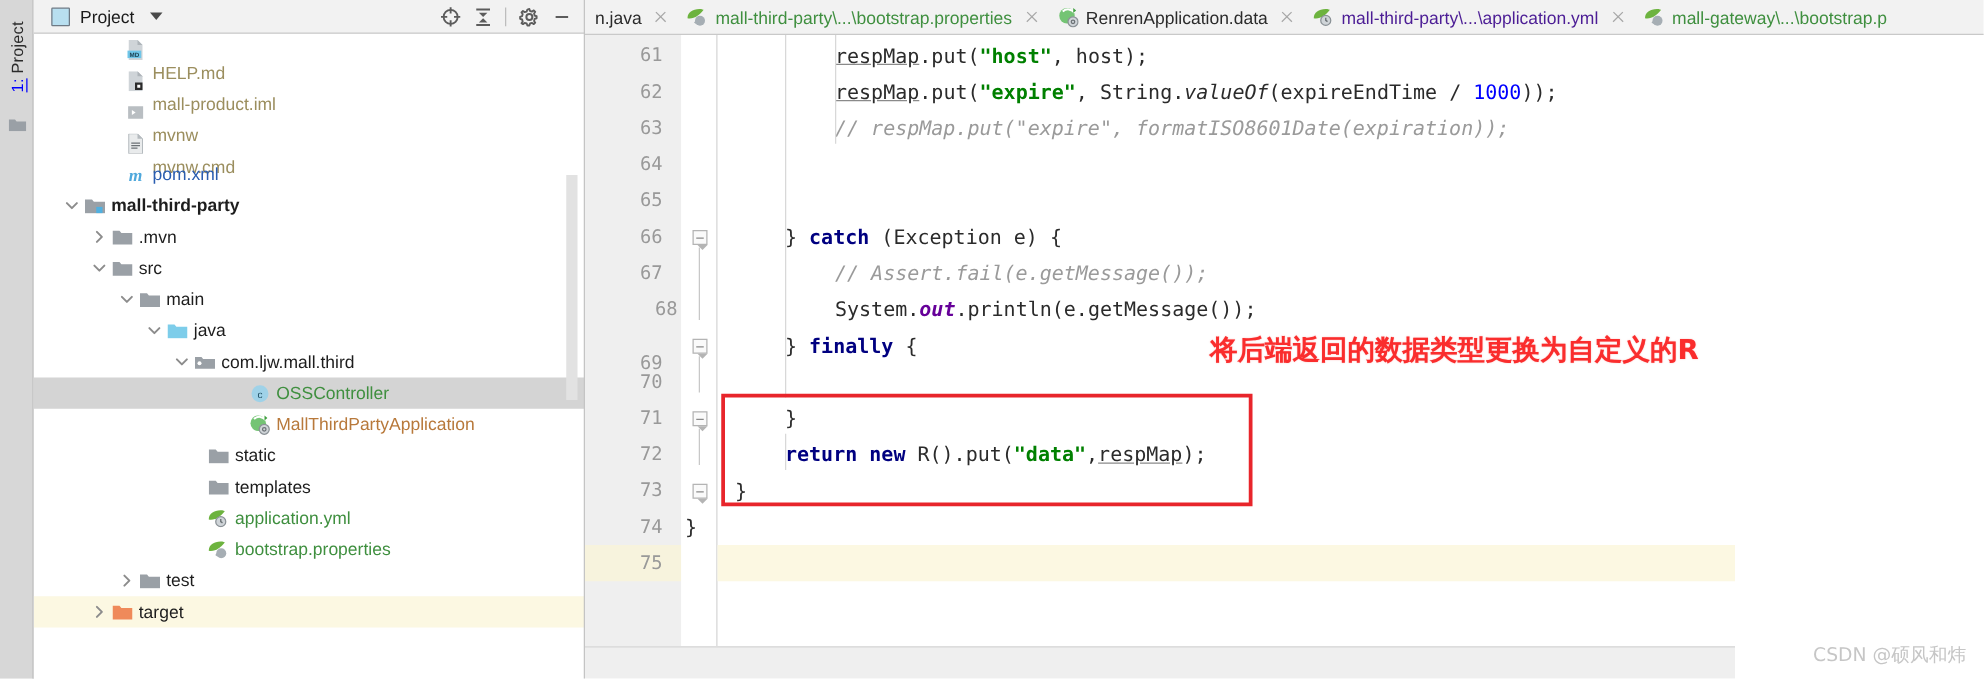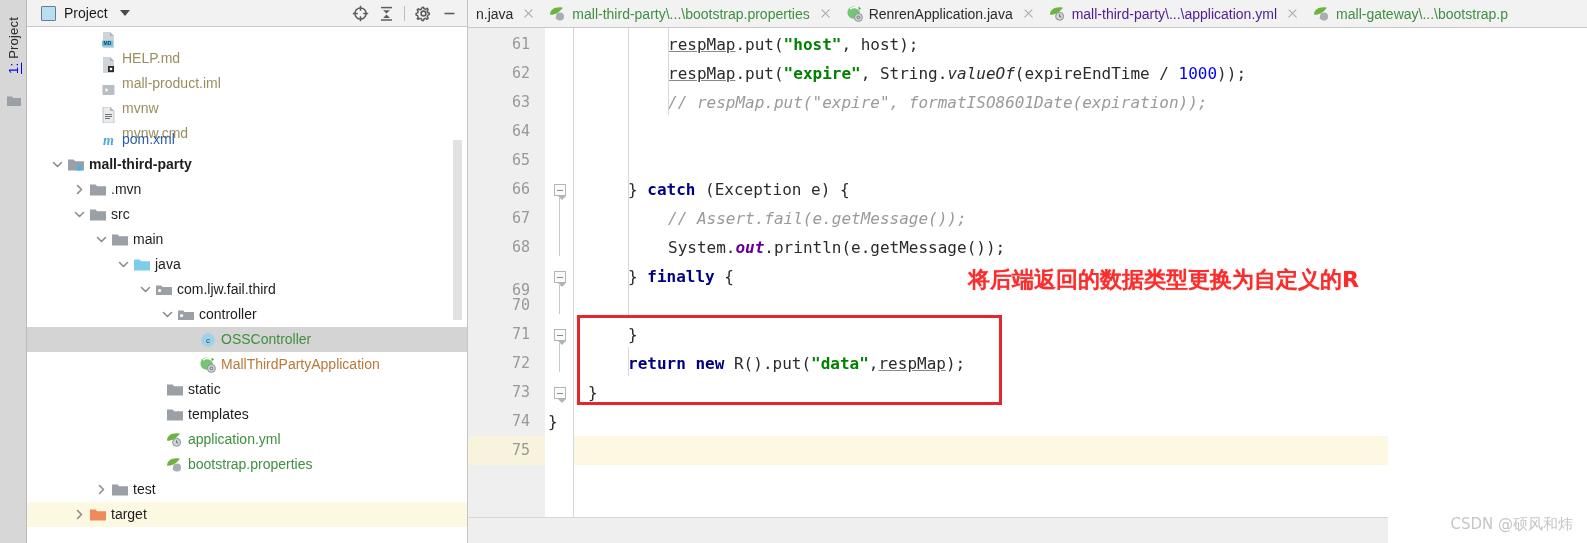--- a/index.html
+++ b/index.html
@@ -392,38 +392,21 @@
             </svg>
           </span>
           <span class="ticon">
             <span style="display: inline-flex;">
               <svg width="16" height="13" viewBox="0 0 16 13">
                 <path d="M0 2.5h5.2l1.3 1.6H16V12H0z" fill="#9aa0a6"></path>
                 <rect x="2" y="6" width="3.2" height="3.2" rx="1.6" fill="#fff"></rect>
               </svg>
             </span>
           </span>
-          <span class="tlabel c-dark">com.ljw.fail.third</span>
-        </div>
-        <div class="row">
-          <span style="flex: 0 0 132px; height: 25px;"></span>
-          <span class="arrow">
-            <svg width="11" height="11" viewBox="0 0 11 11">
-              <path d="M1.5 3.5L5.5 7.5 9.5 3.5" fill="none" stroke="#8c8c8c" stroke-width="1.6" stroke-linecap="round" stroke-linejoin="round"></path>
-            </svg>
-          </span>
-          <span class="ticon">
-            <span style="display: inline-flex;">
-              <svg width="16" height="13" viewBox="0 0 16 13">
-                <path d="M0 2.5h5.2l1.3 1.6H16V12H0z" fill="#9aa0a6"></path>
-                <rect x="2" y="6" width="3.2" height="3.2" rx="1.6" fill="#fff"></rect>
-              </svg>
-            </span>
-          </span>
-          <span class="tlabel c-dark">controller</span>
+          <span class="tlabel c-dark">com.ljw.mall.third</span>
         </div>
         <div class="row sel">
           <span style="flex: 0 0 154px; height: 25px;"></span>
           <span class="arrow"></span>
           <span class="ticon">
             <span style="display: inline-flex;">
               <svg width="16" height="16" viewBox="0 0 16 16">
                 <circle cx="8" cy="8" r="6.8" fill="#9fd2e8"></circle>
                 <text x="8" y="11" font-size="8" font-family="sans-serif" fill="#1b4a5e" text-anchor="middle">c</text>
               </svg>
@@ -562,21 +545,21 @@
           <span style="display: inline-flex;">
             <svg width="17" height="17" viewBox="0 0 17 17">
               <circle cx="7.6" cy="7.6" r="6.2" fill="#74c474"></circle>
               <path d="M4.2 4.2a6.2 6.2 0 019.4 1" stroke="#fff" stroke-width="1.6" fill="none"></path>
               <path d="M12.6 1.4l2.3 2-2.3 1.9z" fill="#3f9f3f"></path>
               <circle cx="12.4" cy="12.4" r="4" fill="#cfd4d8" stroke="#8a9196" stroke-width="1"></circle>
               <circle cx="12.4" cy="12.4" r="1.4" fill="none" stroke="#6c7276" stroke-width="1"></circle>
             </svg>
           </span>
         </span>
-        <span class="tname" style="color: rgb(43, 43, 43);">RenrenApplication.java</span>
+        <span class="tname" style="color: rgb(43, 43, 43);">RenrenApplication.data</span>
         <span class="tclose"></span>
       </div>
       <div class="etab">
         <span class="tabicon">
           <span style="display: inline-flex;">
             <svg width="17" height="15" viewBox="0 0 17 15">
               <path d="M1 8.5C1 4 5 1.2 10.5 1.2c2 0 3.4.6 3.4.6S12 4.5 9 6.6C6.4 8.4 3 9.4 1 8.5z" fill="#6db33f"></path>
               <circle cx="10.6" cy="10.3" r="4" fill="#cfd4d8" stroke="#8a9196" stroke-width="1"></circle>
               <path d="M10.6 8.2v2.1l1.4 1" stroke="#6c7276" stroke-width="1.1" fill="none"></path>
             </svg>
@@ -601,21 +584,21 @@
 
   <div class="editor">
     <div class="gutter">
         <div class="lnum" style="top: 2px;">61</div>
         <div class="lnum" style="top: 31px;">62</div>
         <div class="lnum" style="top: 60px;">63</div>
         <div class="lnum" style="top: 89px; text-align: right;">64</div>
         <div class="lnum" style="top: 118px;">65</div>
         <div class="lnum" style="top: 147px;">66</div>
         <div class="lnum" style="top: 176px;">67</div>
-        <div class="lnum" style="top: 205px;">68</div>
+        <div class="lnum" style="top: 205px; padding-left: 12px;">68</div>
         <div class="lnum" style="top: 248px;">69</div>
         <div class="lnum" style="top: 263px;">70</div>
         <div class="lnum" style="top: 292px;">71</div>
         <div class="lnum" style="top: 321px;">72</div>
         <div class="lnum" style="top: 350px;">73</div>
         <div class="lnum" style="top: 379px;">74</div>
         <div class="gutter-caret" style="top: 408px;"></div>
         <div class="lnum" style="top: 408px;">75</div>
       </div>
     <div class="fold-col">

